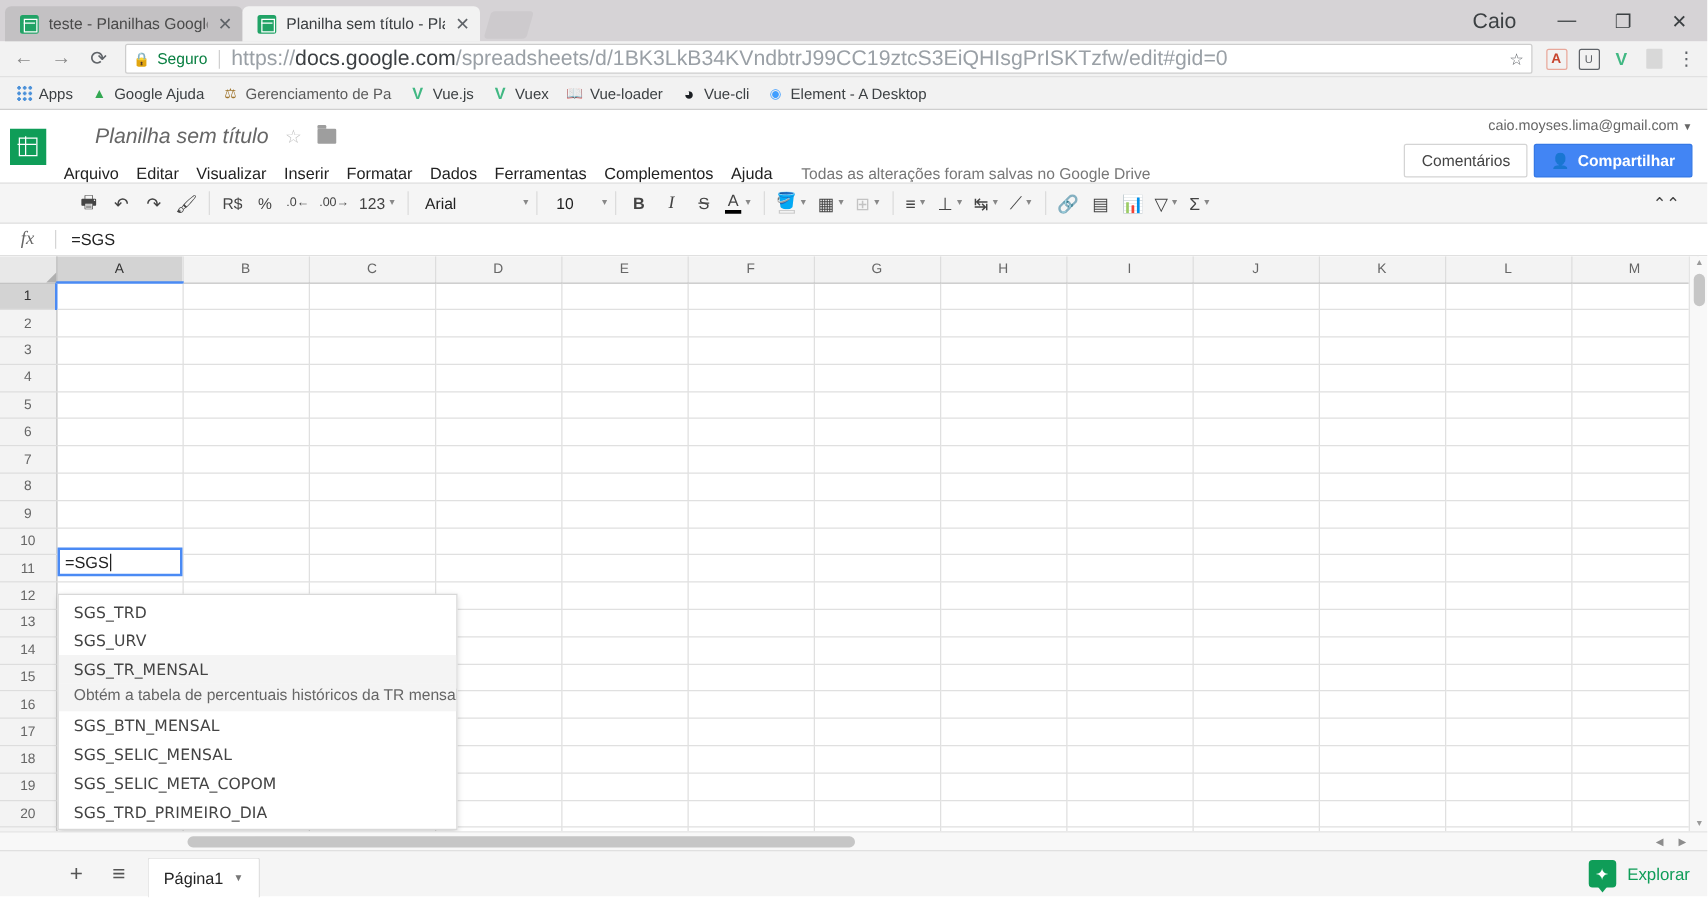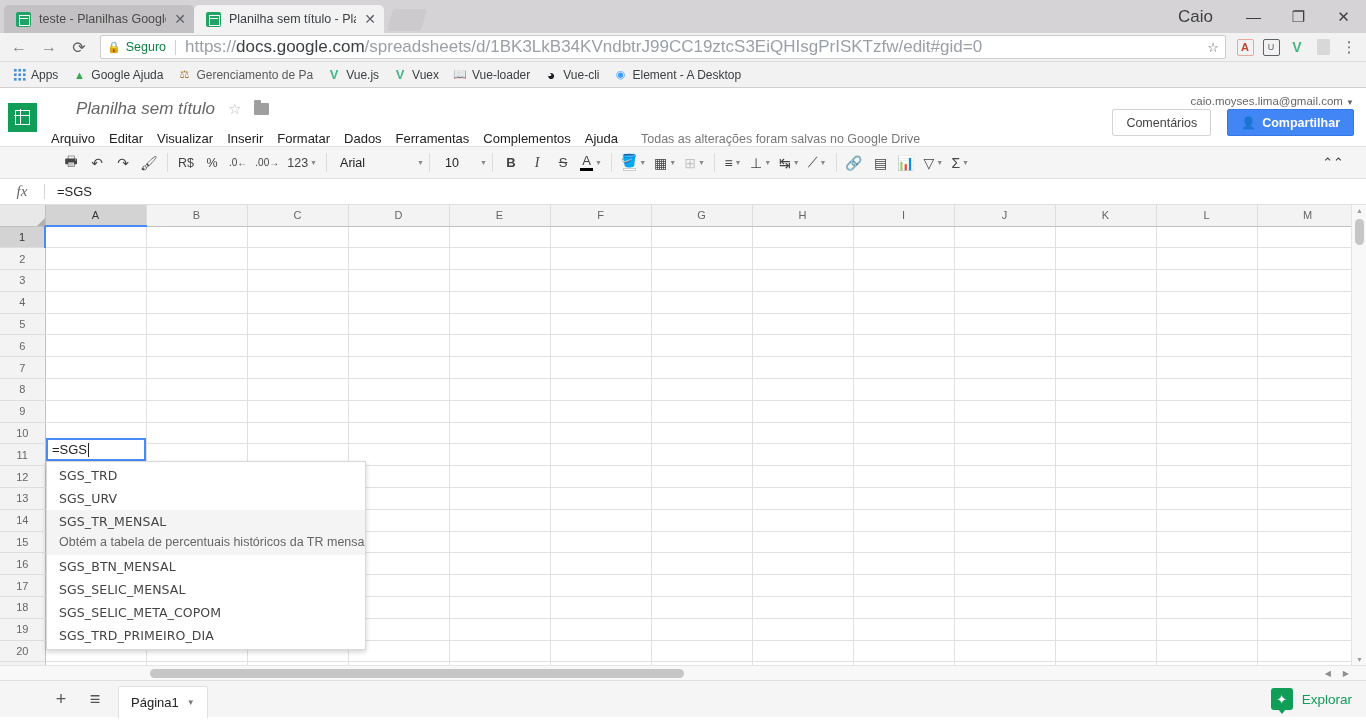--- a/index.html
+++ b/index.html
@@ -132,21 +132,21 @@
   .gs-folder { width: 15px; height: 12px; background: #9e9e9e;
                border-radius: 1px; position: relative; }
   .gs-folder::before { content:""; position:absolute; top:-3px; left:0;
                        width:7px; height:3px; background:#9e9e9e;
                        border-radius:1px 1px 0 0; }
   .gs-menubar { display: flex; align-items: center; gap: 0; margin-top: 7px; }
   .gs-menu { font-size: 13px; color: #222; padding: 3px 7px; }
   .gs-savemsg { font-size: 12.5px; color: #777; margin-left: 16px; }
   .gs-right { position: absolute; right: 12px; top: 0; height: 58px; }
   .gs-account { font-size: 11.5px; color: #666; text-align: right; padding-top: 7px; }
-  .gs-btns { display: flex; gap: 16px; margin-top: 2px; justify-content: flex-end; }
+  .gs-btns { display: flex; gap: 5px; margin-top: 8px; justify-content: flex-end; }
   .btn-comments {
     height: 27px; padding: 0 13px; font-size: 12.5px; color: #444;
     background: #fff; border: 1px solid #d4d4d4; border-radius: 2px;
     display: flex; align-items: center;
   }
   .btn-share {
     height: 27px; padding: 0 13px; font-size: 12.5px; color: #fff;
     background: #4285f4; border: 1px solid #3578e5; border-radius: 2px;
     display: flex; align-items: center; gap: 6px; font-weight: bold;
   }
@@ -231,21 +231,21 @@
   .cell-editor {
     position: absolute; left: 46px; top: 233px;
     width: 100px; height: 23px; background: #fff;
     border: 2px solid #4a8af4; display: flex; align-items: center;
     padding-left: 4px; font-size: 13px; color: #222; z-index: 20;
   }
   .caret { width: 1px; height: 14px; background: #222; margin-left: 1px; }
 
   
   .autocomplete {
-    position: absolute; left: 46px; top: 256px; width: 320px;
+    position: absolute; left: 46px; top: 270px; width: 320px;
     background: #fff; border: 1px solid #d8d8d8;
     box-shadow: 0 2px 5px rgba(0,0,0,0.18); z-index: 30; padding: 2px 0;
   }
   .ac-item {
     padding: 4px 12px; font-size: 12.5px; color: #444;
     font-family: "DejaVu Sans", sans-serif; letter-spacing: 0.1px;
   }
   .ac-item.hl { background: #f4f4f4; }
   .ac-desc {
     padding: 2px 12px 6px 12px; font-size: 12.5px; color: #666;

